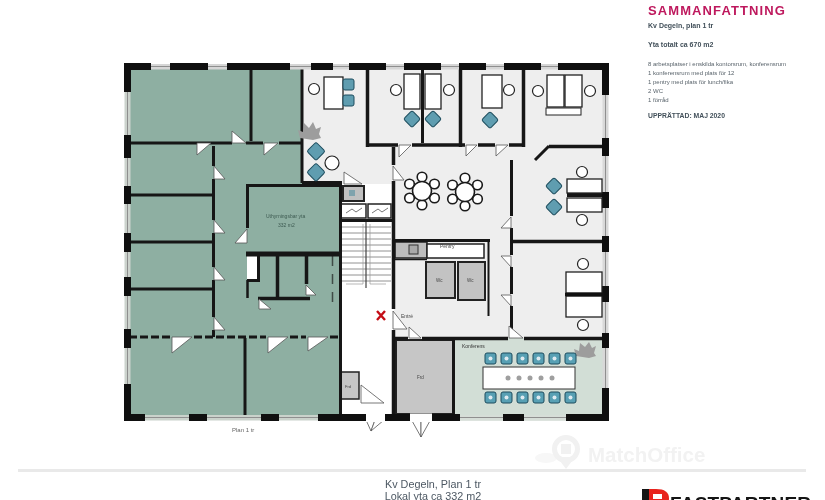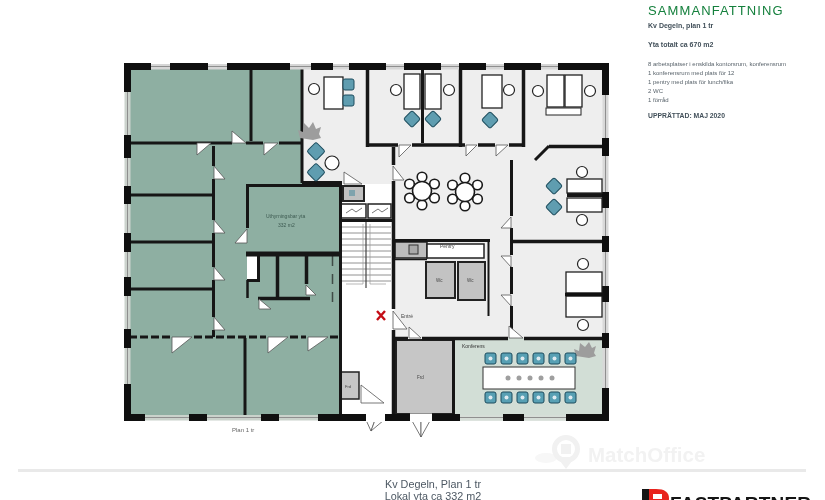--- a/index.html
+++ b/index.html
@@ -330,21 +330,21 @@
       <text x="462" y="348" font-size="5" fill="#333">Konferens</text>
       <text x="436" y="282" font-size="4.5">Wc</text>
       <text x="467" y="282" font-size="4.5">Wc</text>
       <text x="417" y="379" font-size="4.5">Frd</text>
       <text x="345" y="388" font-size="4">Frd</text>
       <text x="232" y="432" font-size="6" fill="#666">Plan 1 tr</text>
     </g>
   </svg>
 
   <div class="abs" style="left:648px;top:3px;width:170px;color:#3f4a52;">
-    <div style="font-size:13px;font-weight:normal;letter-spacing:1.1px;color:#15803d;">SAMMANFATTNING</div>
+    <div style="font-size:13px;font-weight:bold;letter-spacing:1.1px;color:#be185d;">SAMMANFATTNING</div>
     <div style="font-size:7px;font-weight:bold;margin-top:4px;color:#42505a;">Kv Degeln, plan 1 tr</div>
     <div style="font-size:7px;font-weight:bold;margin-top:12px;color:#42505a;">Yta totalt ca 670 m2</div>
     <div style="font-size:6px;margin-top:12px;color:#5a646c;line-height:9px;">
       8 arbetsplatser i enskilda kontorsrum, konferensrum<br>
       1 konferensrum med plats för 12<br>
       1 pentry med plats för lunch/fika<br>
       2 WC<br>
       1 förråd
     </div>
     <div style="font-size:6.8px;font-weight:bold;margin-top:7px;color:#42505a;">UPPRÄTTAD: MAJ 2020</div>

